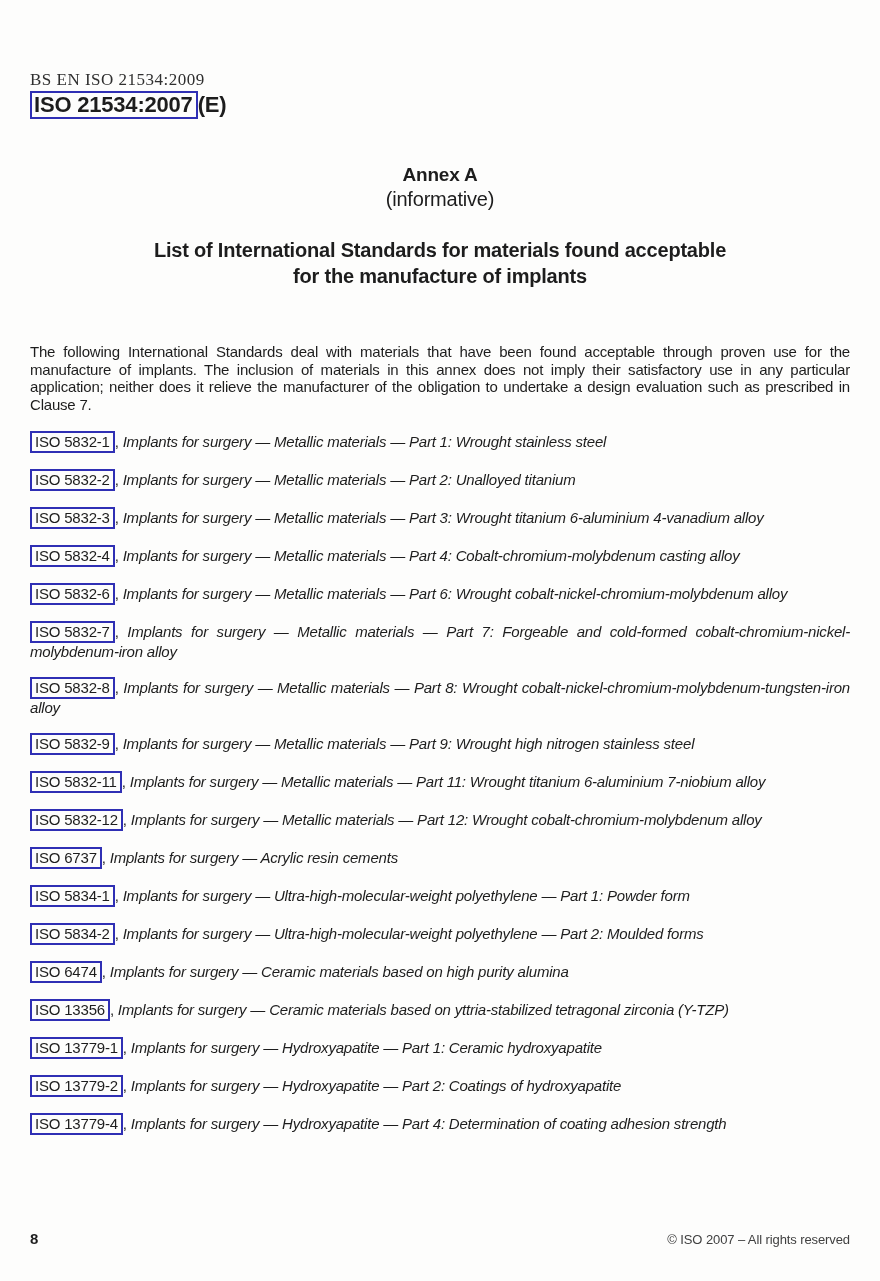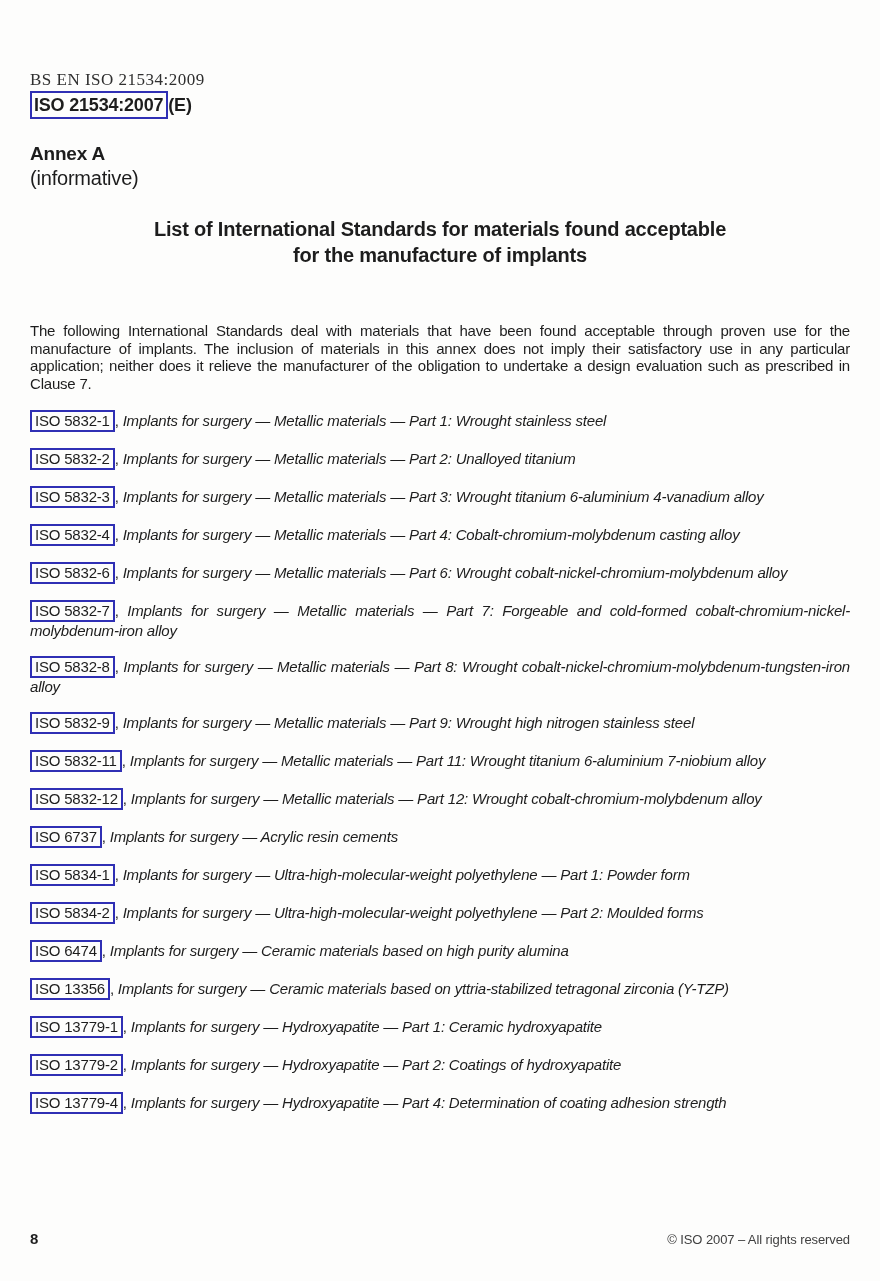--- a/index.html
+++ b/index.html
@@ -19,35 +19,35 @@
   
   .hdr-line1 {
     font-family: "Liberation Serif", serif;
     font-size: 17px;
     line-height: 20px;
     color: #2f2f2f;
     letter-spacing: 0.5px;
     margin-top: 40px;
   }
   .hdr-line2 {
-    font-size: 18px;
+    font-size: 22px;
     line-height: 24px;
     font-weight: bold;
     letter-spacing: -0.2px;
     margin-top: 1px;
   }
   .ref-box {
     display: inline-block;
     border: 2px solid var(--link-box, #2f2fb4);
     padding: 0 3px 0 2px;
     font-style: normal;
   }
 
   
-  .annex-block { margin-top: 23px; text-align: left; }
+  .annex-block { margin-top: 44px; text-align: center; }
   .annex-title { font-size: 19px; line-height: 24px; font-weight: bold; letter-spacing: -0.2px; }
   .annex-subtitle { font-size: 20px; line-height: 24px; letter-spacing: -0.2px; }
 
   .heading {
     margin-top: 26px;
     text-align: center;
     font-size: 20px;
     line-height: 26px;
     font-weight: bold;
     letter-spacing: -0.2px;

